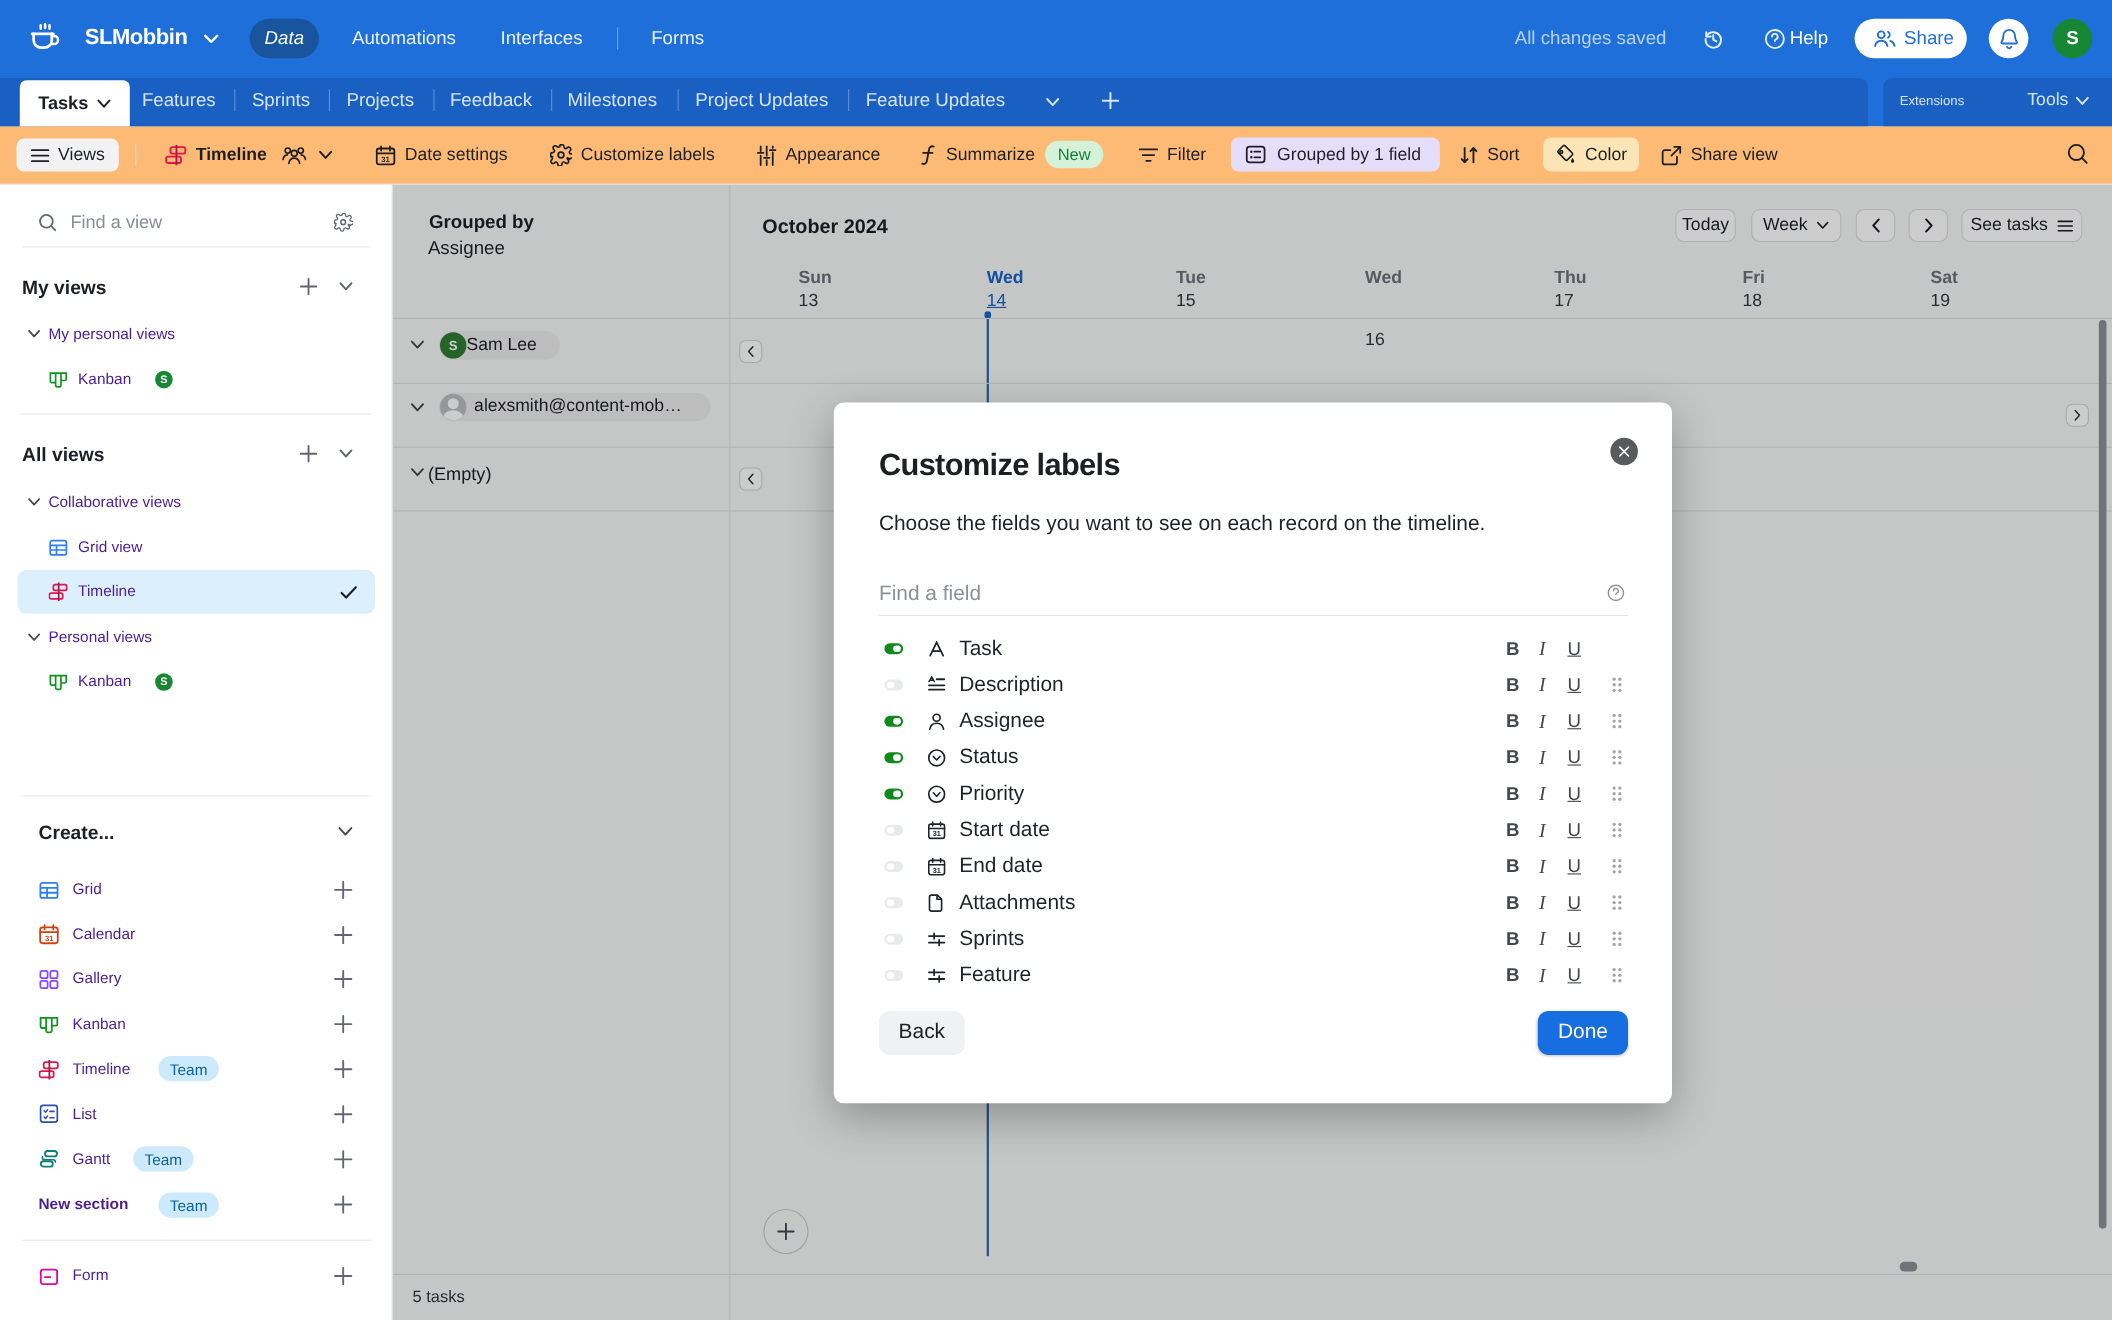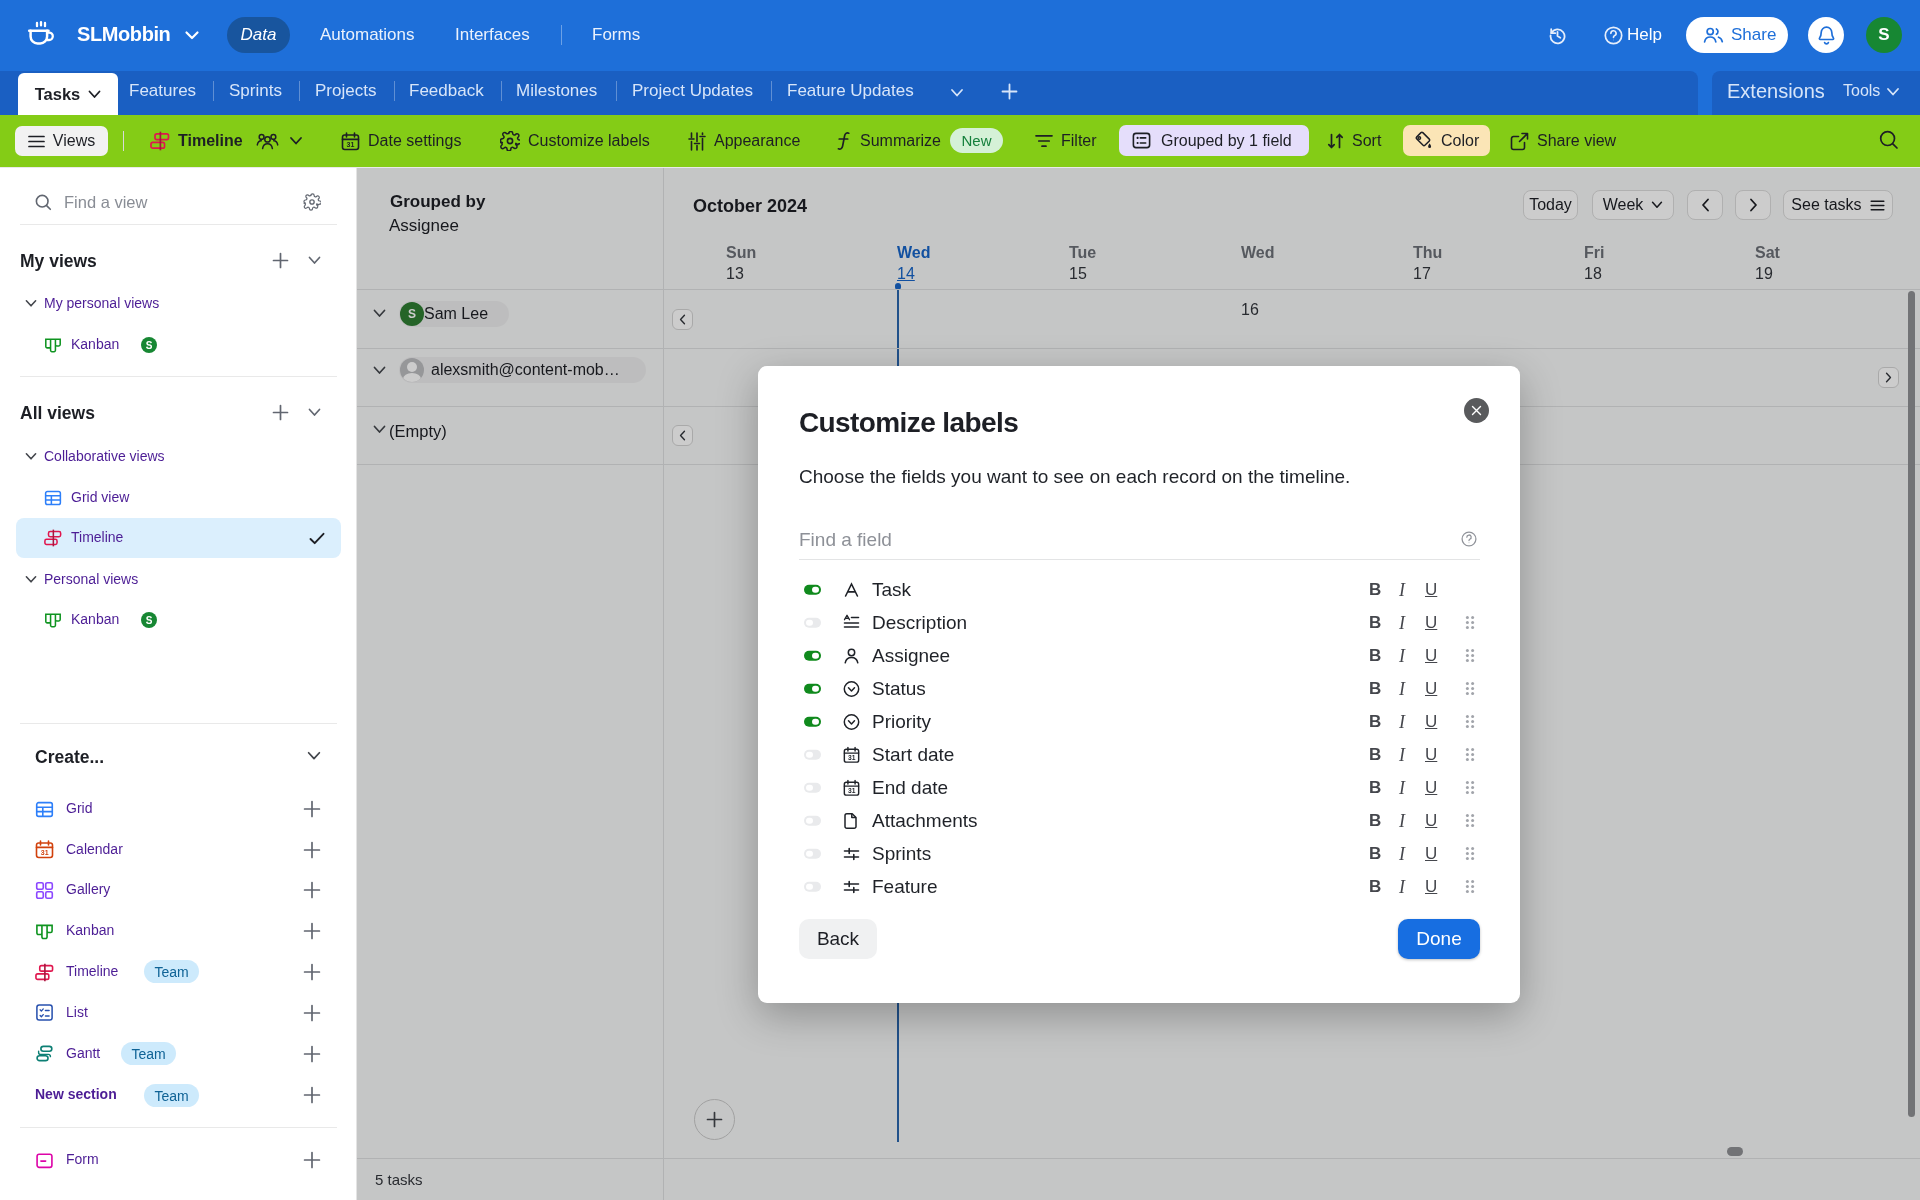--- a/index.html
+++ b/index.html
@@ -17,21 +17,21 @@
 
   
   #tabbar { position:absolute; left:0; top:70px; width:1920px; height:45px; background:#1e6fd9; }
   #tabstrip { position:absolute; left:0; top:1px; width:1698px; height:44px; background:#1a5fc2; border-top-right-radius:8px; }
   #tabright { position:absolute; left:1712px; top:1px; width:208px; height:44px; background:#1a5fc2; border-top-left-radius:8px; }
   .tab-label { position:absolute; top:0; height:42px; display:flex; align-items:center; color:#d7e5f9; font-size:17px; font-weight:500; }
   .tabsep { position:absolute; top:11px; width:1px; height:20px; background:rgba(255,255,255,.3); }
   #tab-active { position:absolute; left:18px; top:3px; width:100px; height:42px; background:#fff; border-radius:6px 6px 0 0; display:flex; align-items:center; justify-content:center; gap:8px; font-size:16.5px; font-weight:700; color:#1d1f25; }
 
   
-  #toolbar { position:absolute; left:0; top:115px; width:1920px; height:53px; background:#84cc16; border-bottom:1px solid #e9e9e9; }
+  #toolbar { position:absolute; left:0; top:115px; width:1920px; height:53px; background:#fdba74; border-bottom:1px solid #e9e9e9; }
   .tb-item { position:absolute; top:0; height:52px; display:flex; align-items:center; gap:8px; font-size:16px; font-weight:500; color:#1d1f25; }
 
   
   #sidebar { position:absolute; left:0; top:168px; width:357px; height:1032px; background:#fff; border-right:1px solid #e4e4e4; }
   .sb-divider { position:absolute; left:20px; width:317px; height:1px; background:#e9e9e9; }
   .sb-h { position:absolute; font-size:17.5px; font-weight:700; color:#1d1f25; }
   .sb-text { position:absolute; font-size:14px; color:#4c1d95; }
 
   
   #pane { position:absolute; left:357px; top:168px; width:1563px; height:1032px; background:#f7f8f8; overflow:hidden; }
@@ -67,20 +67,21 @@
   </svg>
   <div class="appname">SLMobbin</div>
   <svg class="abs" style="left:184px;top:29px" width="16" height="12" viewBox="0 0 16 12" fill="none" stroke="#fff" stroke-width="2.2" stroke-linecap="round" stroke-linejoin="round">
       <path d="M2.5 3.5 8 9l5.5-5.5"></path>
     </svg>
   <div class="pill-data">Data</div>
   <div class="topnav" style="left:320px">Automations</div>
   <div class="topnav" style="left:455px">Interfaces</div>
   <div class="tsep" style="left:561px"></div>
   <div class="topnav" style="left:592px">Forms</div>
+  <div class="topnav" style="left:1377px;color:#b9d2f1;font-weight:400">All changes saved</div>
   <svg class="abs" style="left:1548px;top:26px" width="19" height="19" viewBox="0 0 19 19" fill="none" stroke="#e6eefb" stroke-width="1.8" stroke-linecap="round" stroke-linejoin="round">
     <path d="M3.2 3.2v4h4"></path>
       <path d="M3.4 7A7 7 0 1 1 2.6 9.5"></path>
       <path d="M9.5 6v4l2.8 1.7"></path>
   </svg>
   <svg class="abs" style="left:1604px;top:26px" width="19" height="19" viewBox="0 0 19 19" fill="none" stroke="#e6eefb" stroke-width="1.7">
       <circle cx="9.5" cy="9.5" r="8.2"></circle>
       <path d="M6.9 7.3a2.6 2.6 0 1 1 3.5 2.5c-.7.3-.9.8-.9 1.5" stroke-linecap="round"></path>
       <circle cx="9.5" cy="13.9" r="0.4" fill="#e6eefb" stroke="none"></circle>
     </svg>
@@ -121,21 +122,21 @@
   <div class="tabsep" style="left:616px"></div>
   <div class="tab-label" style="left:632px">Project Updates</div>
   <div class="tabsep" style="left:771px"></div>
   <div class="tab-label" style="left:787px">Feature Updates</div>
   <svg class="abs" style="left:950px;top:18px" width="14" height="10" viewBox="0 0 14 10" fill="none" stroke="#d7e5f9" stroke-width="1.8" stroke-linecap="round" stroke-linejoin="round">
       <path d="M2 2l5 5.5L12 2"></path>
     </svg>
   <svg class="abs" style="left:1001px;top:13px" width="17" height="17" viewBox="0 0 17 17" fill="none" stroke="#d7e5f9" stroke-width="1.8" stroke-linecap="round">
       <path d="M8.5 1.5v14M1.5 8.5h14"></path>
     </svg>
-  <div class="tab-label" style="left:1727px;font-size:20px">Extensions</div>
+  <div class="tab-label" style="left:1727px;font-size:12px">Extensions</div>
   <div class="tab-label" style="left:1843px;font-size:16px">Tools</div>
   <svg class="abs" style="left:1886px;top:17px" width="14" height="10" viewBox="0 0 14 10" fill="none" stroke="#d7e5f9" stroke-width="1.8" stroke-linecap="round" stroke-linejoin="round">
       <path d="M2 2l5 5.5L12 2"></path>
     </svg>
 </div>
 
 <div id="toolbar">
   <div class="abs" style="left:15px;top:11px;width:93px;height:30px;background:#f2f2f2;border-radius:7px;display:flex;align-items:center;justify-content:center;gap:8px;font-size:16px;font-weight:500;">
     <svg width="17" height="13" viewBox="0 0 17 13" fill="none" stroke="#1d1f25" stroke-width="1.7" stroke-linecap="round">
         <path d="M1 1.5h15M1 6.5h15M1 11.5h15"></path>

